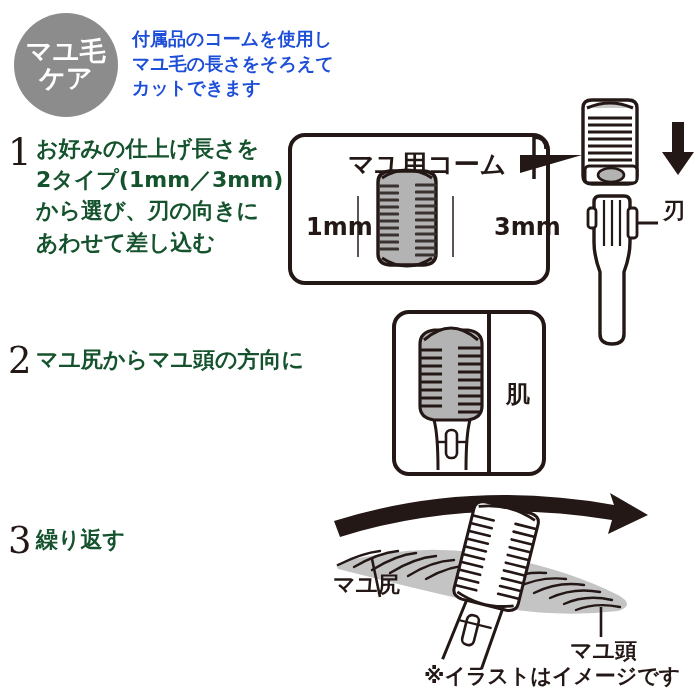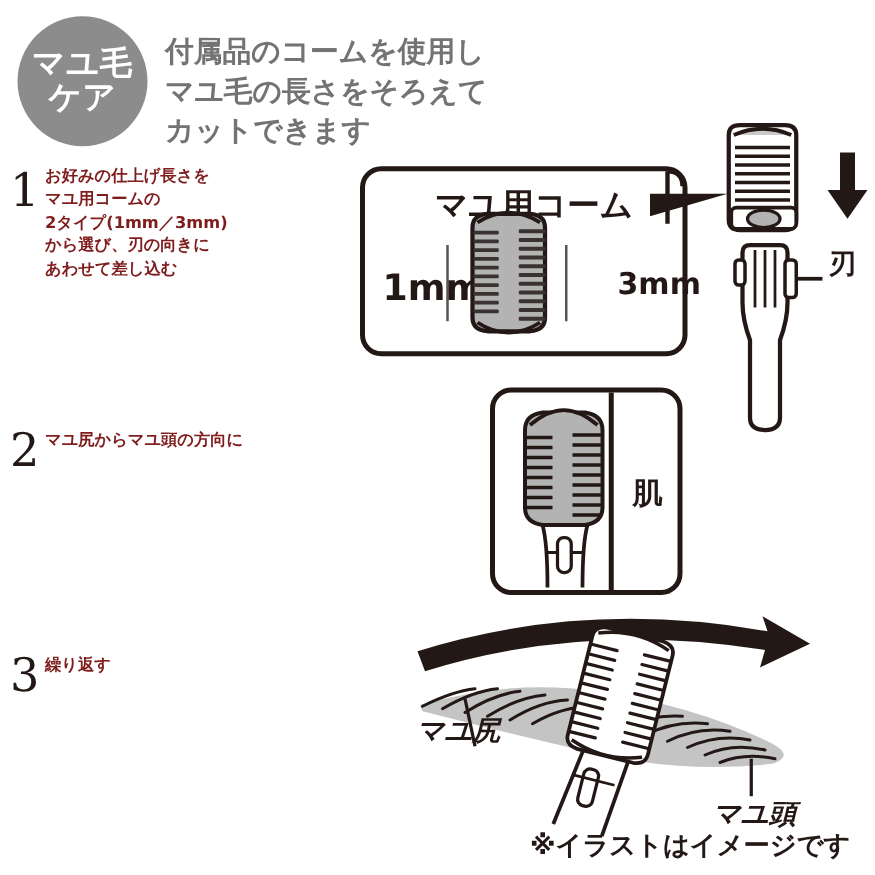--- a/index.html
+++ b/index.html
@@ -42,43 +42,43 @@
     font-size: 26px;
     font-weight: bold;
     letter-spacing: 0.5px;
   }
 
   .lede {
     position: absolute;
     left: 132px;
     top: 27px;
     width: 320px;
-    font-size: 23px;
+    font-size: 18px;
     font-weight: bold;
     line-height: 1.37;
     letter-spacing: 0px;
-    color: #737373;
+    color: #1d4ed8;
   }
   .lede div { white-space: nowrap; }
 
   
   .step-num {
     position: absolute;
     font-size: 37px;
     font-weight: 400;
     color: #231815;
     font-family: "DejaVu Serif", "Liberation Serif", serif;
     line-height: 1;
   }
   .step-text {
     position: absolute;
-    font-size: 13px;
+    font-size: 22px;
     font-weight: bold;
     line-height: 1.42;
-    color: #7f1d1d;
+    color: #14532d;
   }
   .step-text div { white-space: nowrap; }
 
   #step1-num { left: 8px;  top: 134px; }
   #step1-text{ left: 36px; top: 133px; }
   #step2-num { left: 8px;  top: 342px; }
   #step2-text{ left: 36px; top: 344px; }
   #step3-num { left: 8px;  top: 522px; }
   #step3-text{ left: 36px; top: 524px; }
 
@@ -94,21 +94,21 @@
   #panel2 { left: 392px; top: 310px; width: 154px; height: 166px; }
 
   .panel-label {
     position: absolute;
     font-size: 26px;
     font-weight: bold;
     color: #231815;
     white-space: nowrap;
   }
   #comb-label { left: 348px; top: 147px; }
-  #mm-left    { left: 306px; top: 213px; font-size: 29px; }
+  #mm-left    { left: 306px; top: 213px; font-size: 24px; }
   #mm-right   { left: 494px; top: 213px; font-size: 24px; }
   #skin-label { left: 506px; top: 378px; font-size: 24px; }
 
   .callout-line {
     position: absolute;
     background: #231815;
   }
   #comb-leader { left: 405px; top: 175px; width: 2.5px; height: 28px; }
   #bracket-l1 { left: 357px; top: 196px; width: 1.6px; height: 61px; background:#5b5450; }
   #bracket-r1 { left: 452px; top: 196px; width: 1.6px; height: 61px; background:#5b5450; }
@@ -130,21 +130,20 @@
   #art-arrowdn { left: 661px; top: 122px; }
   #art-comb2   { left: 408px; top: 322px; }
   #art-brow    { left: 318px; top: 487px; }
 
   .lbl3 {
     position: absolute;
     font-size: 22px;
     font-weight: bold;
     color: #231815;
     white-space: nowrap;
-    font-style: italic;
   }
   #lbl-tail { left: 333px; top: 570px; }
   #lbl-head { left: 570px; top: 616px; margin-top: 20px; }
   #blade-label { left: 663px; top: 196px; font-size: 22px; font-weight: bold; color: #231815; position: absolute; }
 
   .disclaimer {
     position: absolute;
     left: 424px;
     top: 662px;
     font-size: 21px;
@@ -165,21 +164,20 @@
 
   <div class="lede">
     <div>付属品のコームを使用し</div>
     <div>マユ毛の長さをそろえて</div>
     <div>カットできます</div>
   </div>
 
   <div class="step-num" id="step1-num">1</div>
   <div class="step-text" id="step1-text">
     <div>お好みの仕上げ長さを</div>
-    <div>マユ用コームの</div>
     <div>2タイプ(1mm／3mm)</div>
     <div>から選び、刃の向きに</div>
     <div>あわせて差し込む</div>
   </div>
 
   <div class="panel" id="panel1"></div>
   <div class="panel-label" id="comb-label">マユ用コーム</div>
   <div class="callout-line" id="comb-leader"></div>
   <div id="bracket-l1" style="position:absolute;"></div>
   <div id="bracket-r1" style="position:absolute;"></div>

